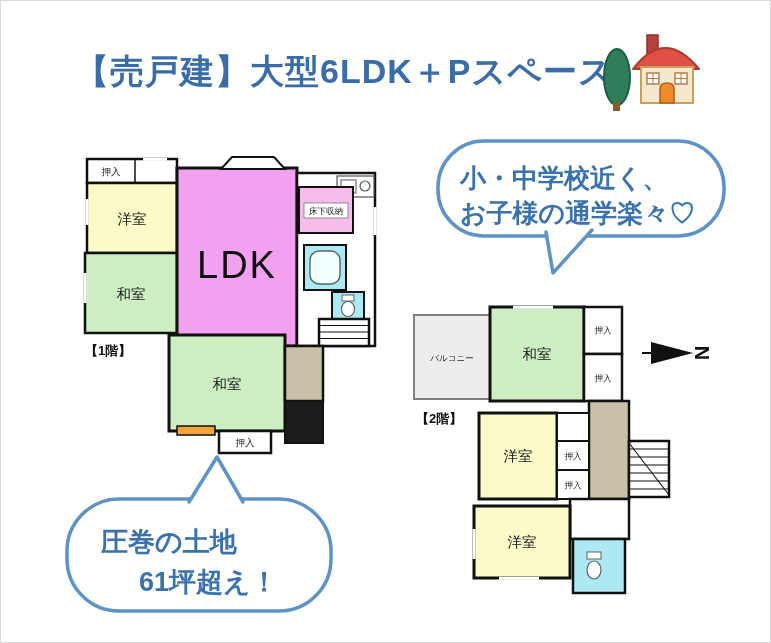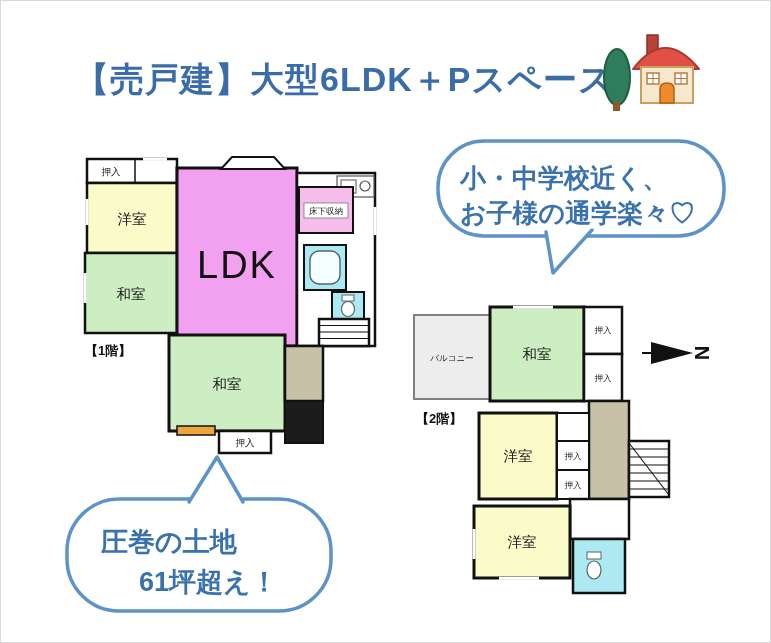--- a/index.html
+++ b/index.html
@@ -7,21 +7,21 @@
     position:relative;
     width:771px;height:643px;
     background:#ffffff;
     border:1px solid #d9d9d9;
     box-sizing:border-box;
     font-family:"Liberation Sans",sans-serif;
     overflow:hidden;
   }
   .title{
     position:absolute;
-    left:74px;top:56px;
+    left:74px;top:48px;
     font-size:34px;
     font-weight:800;
     letter-spacing:1px;
     color:#3a6da8;
     white-space:nowrap;
   }
   svg{font-family:"Liberation Sans",sans-serif;}
   .room-label{font-size:14.5px;fill:#1a1a1a;}
   .small-label{font-size:9.5px;fill:#1a1a1a;}
   .tiny-label{font-size:8.5px;fill:#1a1a1a;}

